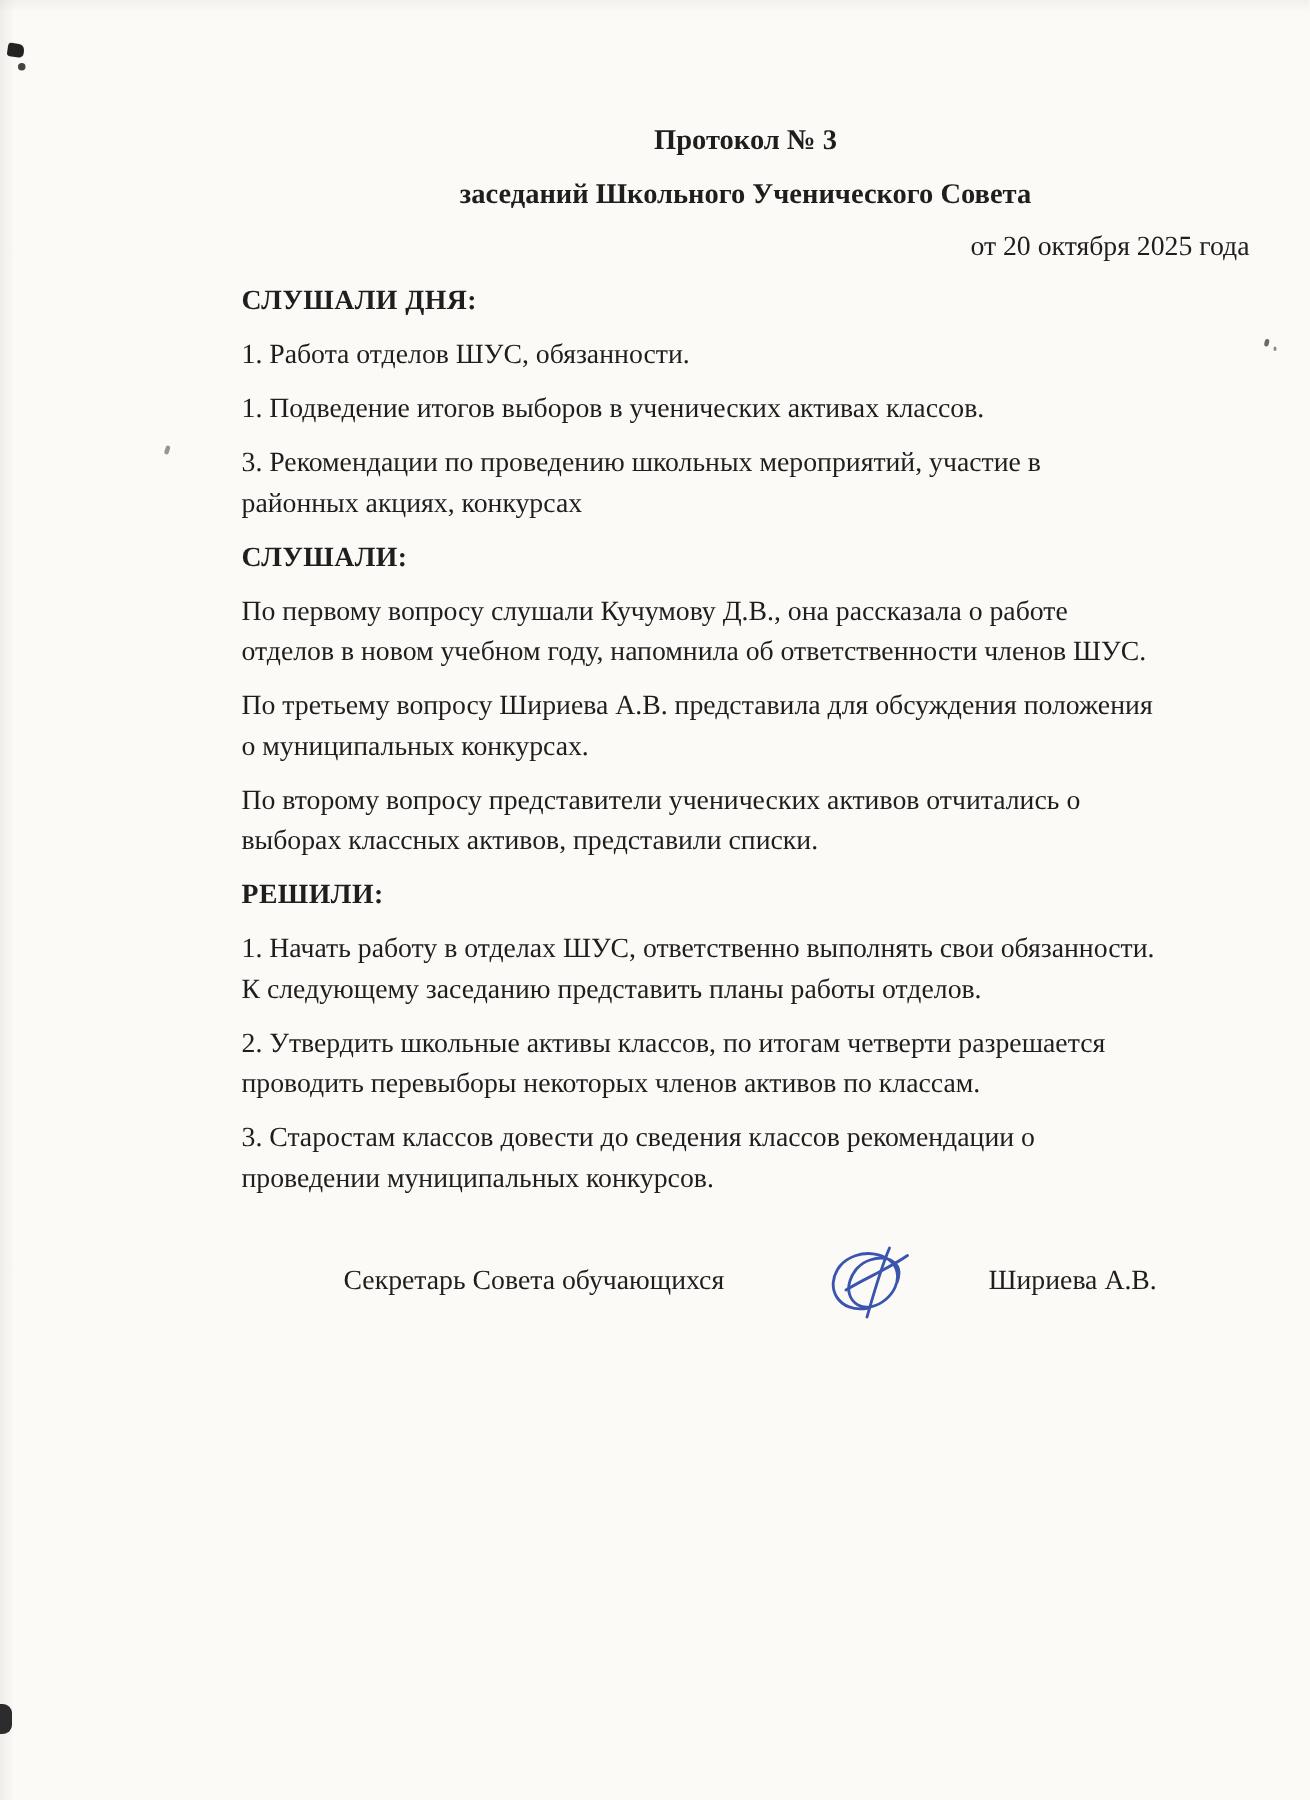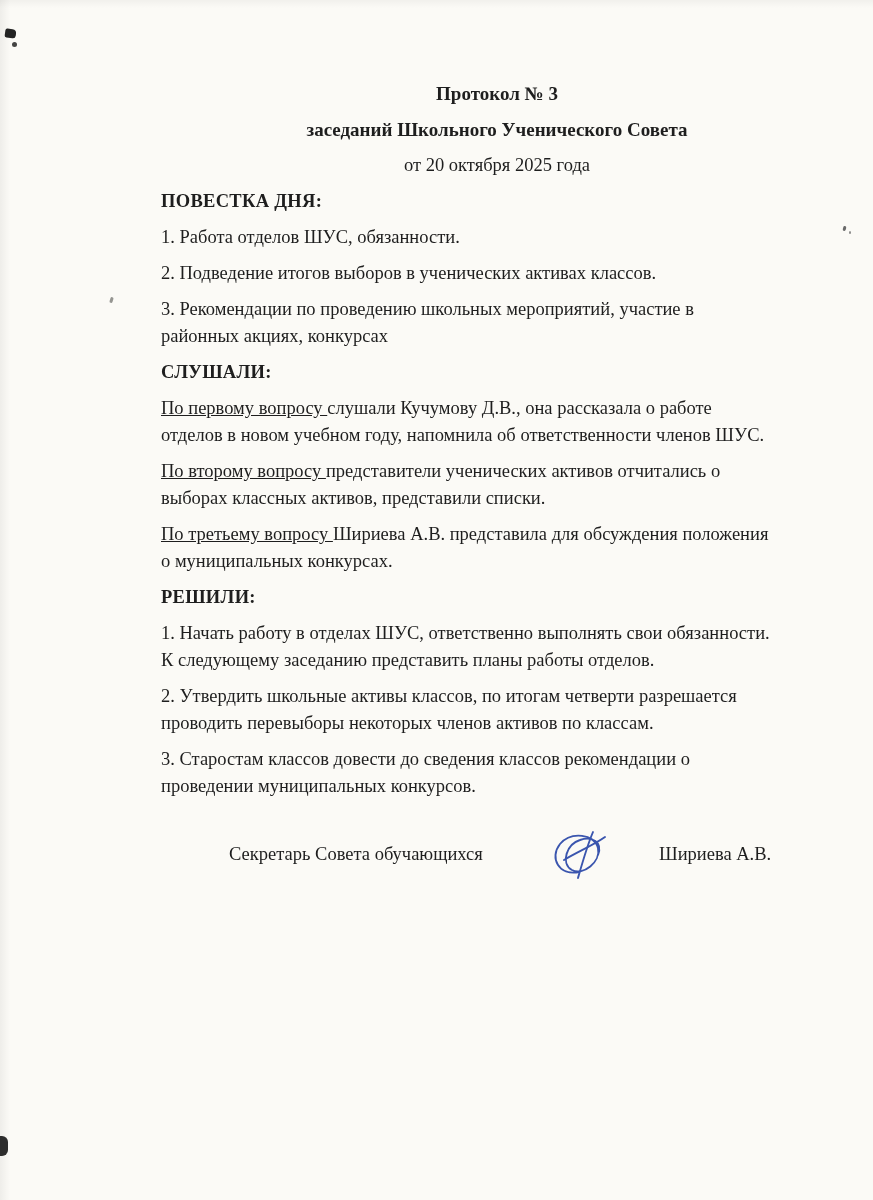--- a/index.html
+++ b/index.html
@@ -35,26 +35,26 @@
     margin: 0 0 9px 0;
     white-space: pre-line;
   }
   .title, .subtitle {
     text-align: center;
     font-weight: bold;
     font-size: 19px;
     margin: 0 0 14px 0;
   }
   .subtitle { margin-bottom: 6px; }
-  .date { text-align: center; }
+  .date { text-align: right; }
   .heading {
     font-weight: bold;
     letter-spacing: 0.3px;
   }
-  .u { text-decoration: underline; }
+  .u { }
   .sig-block { margin-top: 34px; }
   .sig-row {
     display: flex;
     align-items: center;
     height: 40px;
     padding-left: 68px;
   }
   .sig-role { width: 318px; flex: none; }
   .sig-ink {
     width: 112px;
@@ -79,33 +79,33 @@
 
 <div class="page">
 
   <div class="content">
 
     <p class="title">Протокол № 3</p>
     <p class="subtitle">заседаний Школьного Ученического Совета</p>
     <p class="date">от 20 октября 2025 года</p>
 
 
-    <p class="heading">ПОВЕСТКА ДНЯ:</p>
+    <p class="heading">СЛУШАЛИ ДНЯ:</p>
     <p>1. Работа отделов ШУС, обязанности.</p>
-    <p>2. Подведение итогов выборов в ученических активах классов.</p>
+    <p>1. Подведение итогов выборов в ученических активах классов.</p>
     <p>3. Рекомендации по проведению школьных мероприятий, участие в
 районных акциях, конкурсах</p>
 
     <p class="heading">СЛУШАЛИ:</p>
     <p><span class="u">По первому вопросу </span><span>слушали Кучумову Д.В., она рассказала о работе
 отделов в новом учебном году, напомнила об ответственности членов ШУС.</span></p>
+    <p><span class="u">По третьему вопросу </span><span>Шириева А.В. представила для обсуждения положения
+о муниципальных конкурсах.</span></p>
     <p><span class="u">По второму вопросу </span><span>представители ученических активов отчитались о
 выборах классных активов, представили списки.</span></p>
-    <p><span class="u">По третьему вопросу </span><span>Шириева А.В. представила для обсуждения положения
-о муниципальных конкурсах.</span></p>
 
     <p class="heading">РЕШИЛИ:</p>
     <p>1. Начать работу в отделах ШУС, ответственно выполнять свои обязанности.
 К следующему заседанию представить планы работы отделов.</p>
     <p>2. Утвердить школьные активы классов, по итогам четверти разрешается
 проводить перевыборы некоторых членов активов по классам.</p>
     <p>3. Старостам классов довести до сведения классов рекомендации о
 проведении муниципальных конкурсов.</p>
 
     <div class="sig-block">

